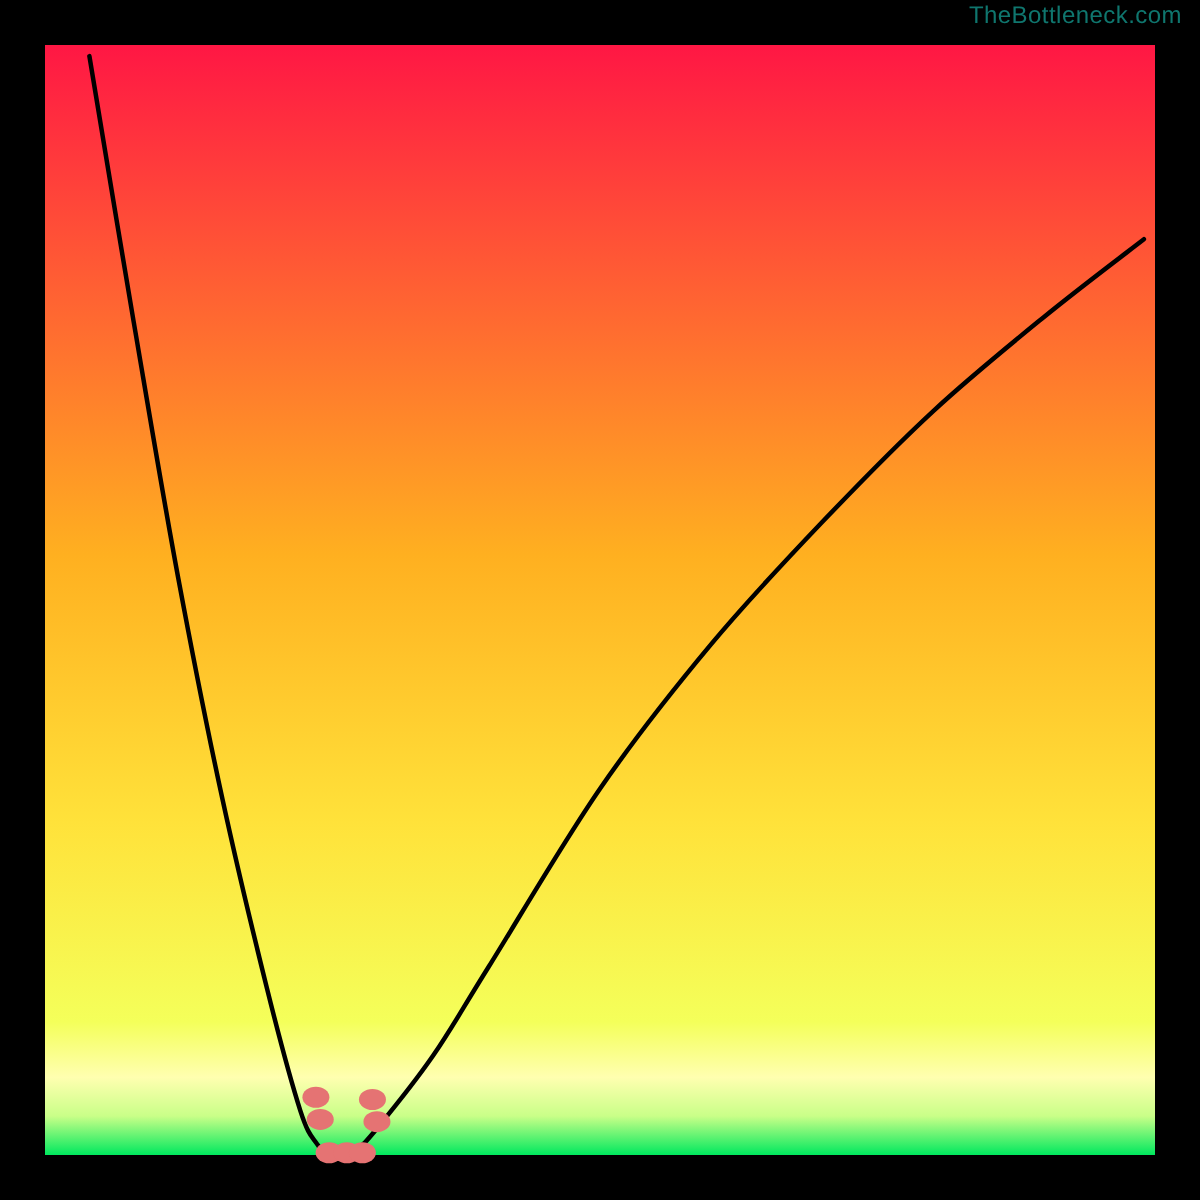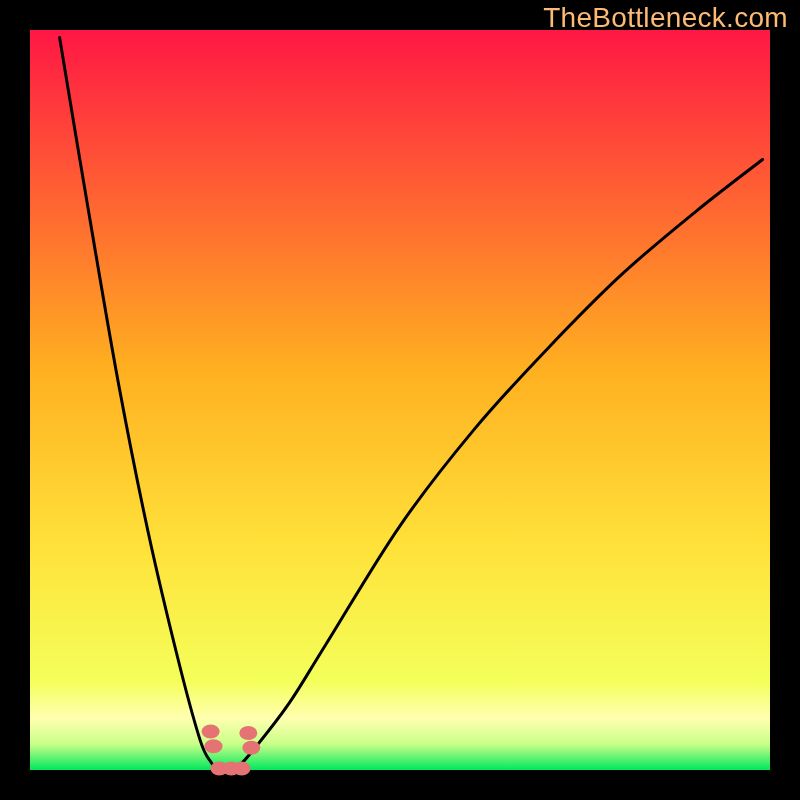--- a/index.html
+++ b/index.html
@@ -13,23 +13,23 @@
   .stage {
     position: relative;
     width: 800px;
     height: 800px;
   }
   .watermark {
     position: absolute;
     top: 2px;
     right: 12px;
     font-family: Arial, Helvetica, sans-serif;
-    font-size: 28px;
+    font-size: 16px;
     font-weight: 500;
-    color: #fdba74;
+    color: #0f766e;
     letter-spacing: 0.3px;
     z-index: 10;
   }
   svg.plot {
     position: absolute;
     top: 0;
     left: 0;
   }
 </style>
 </head>

